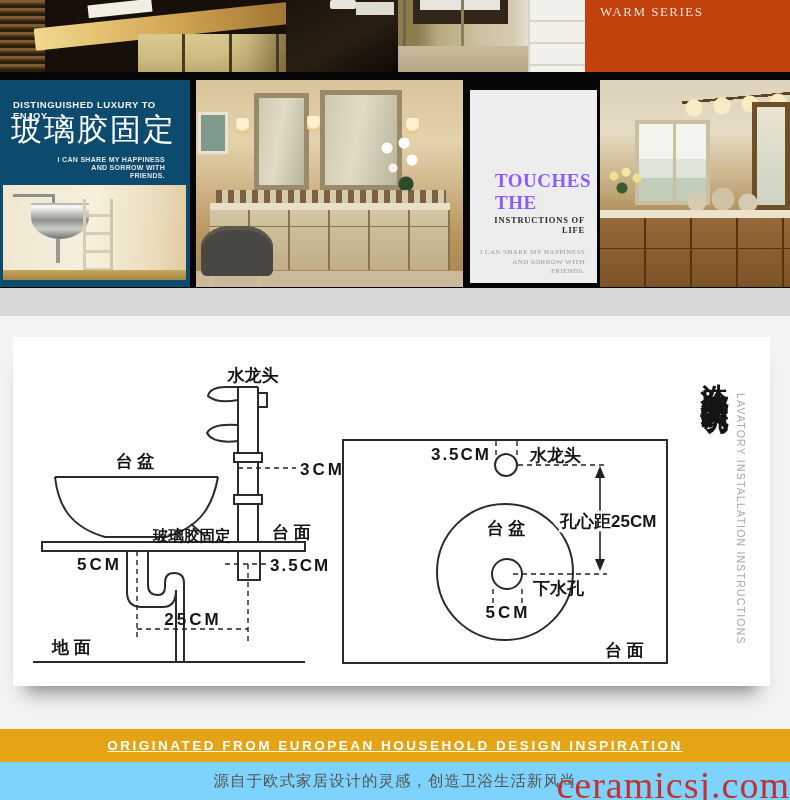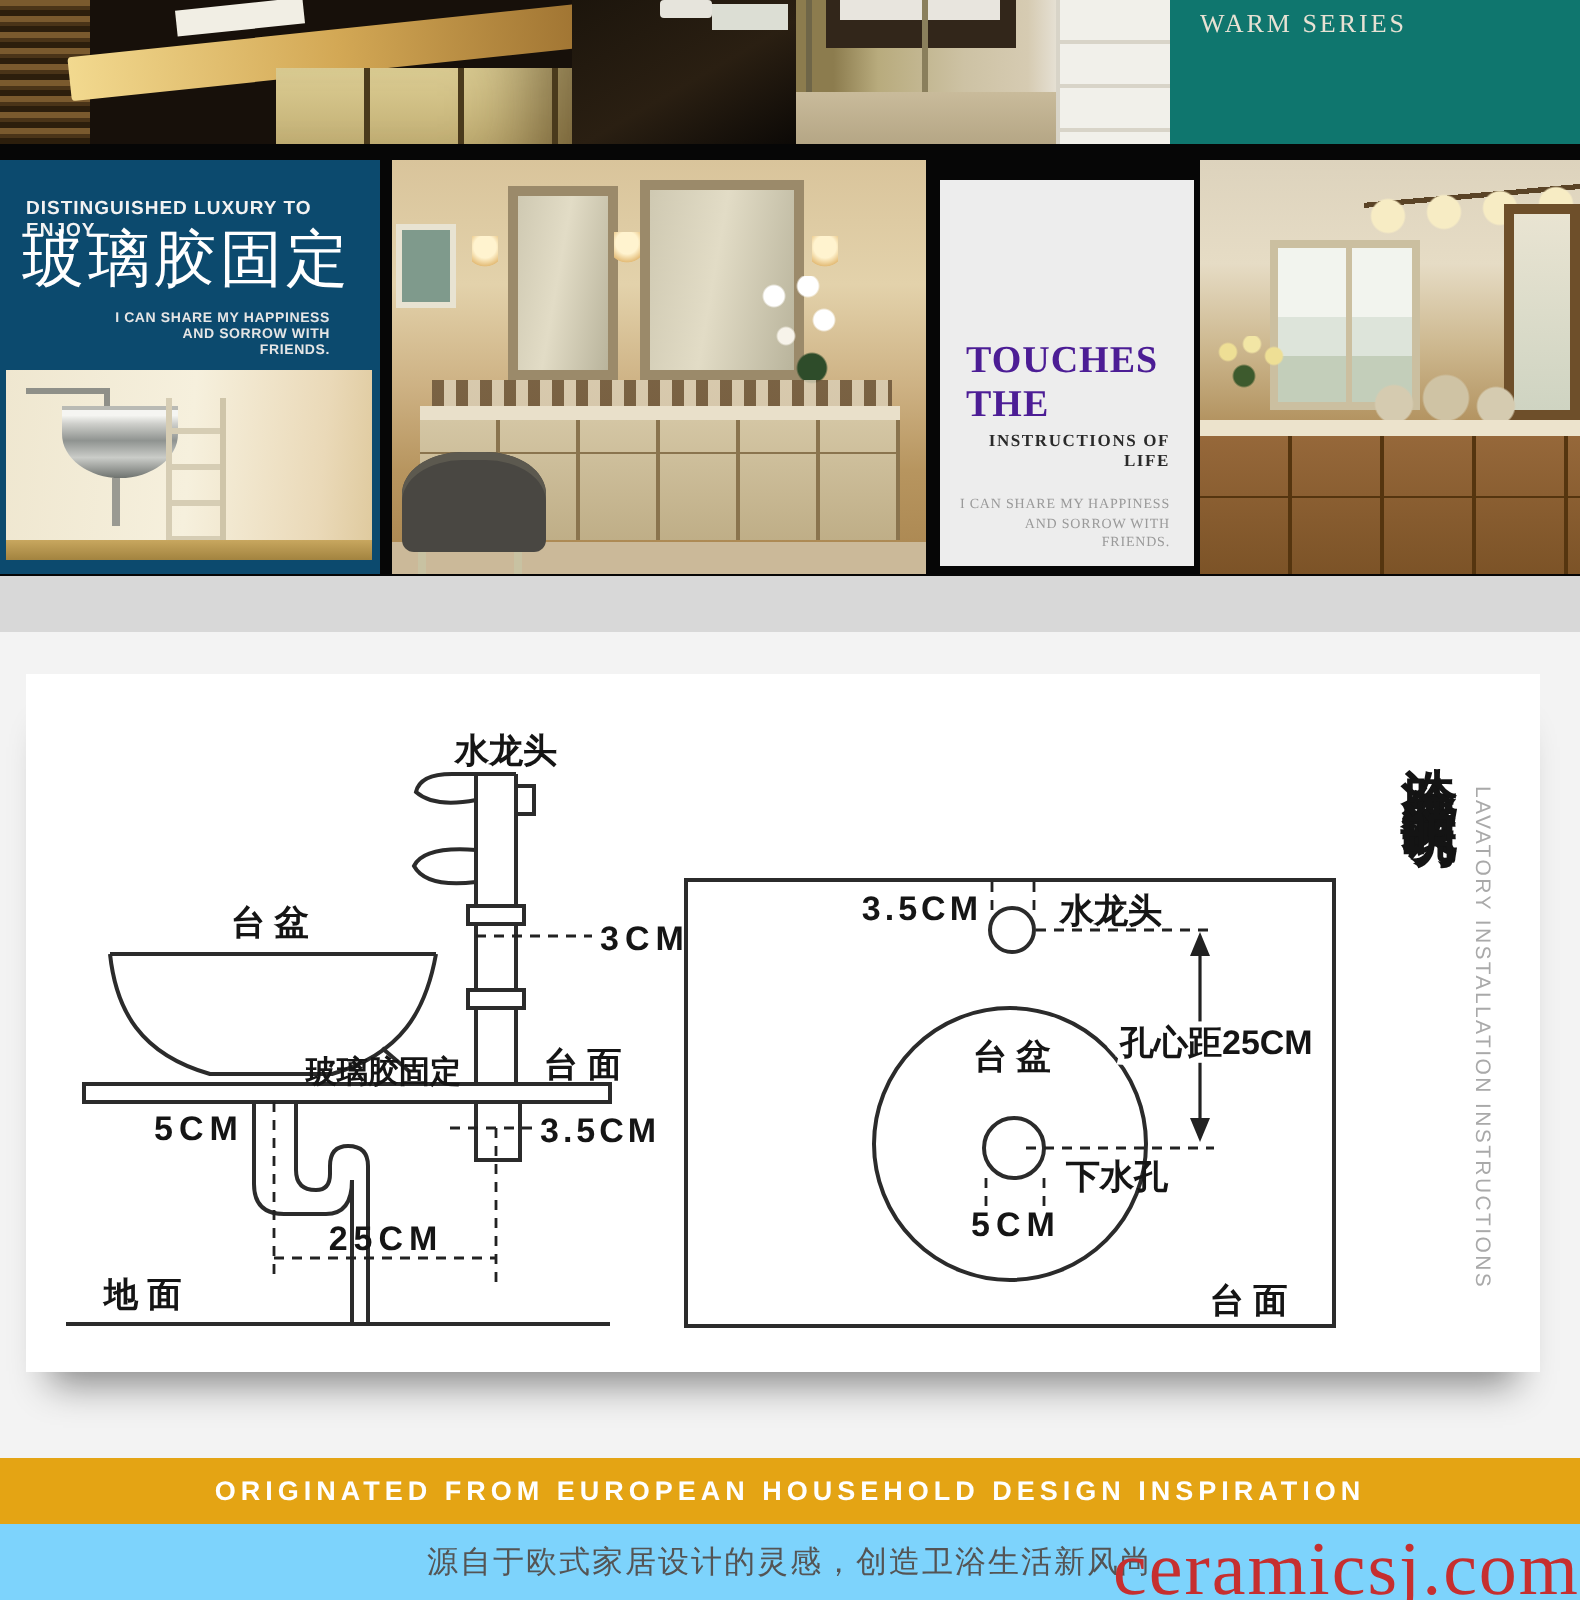--- a/index.html
+++ b/index.html
@@ -34,21 +34,21 @@
   .ph2 .bed{position:absolute;left:22px;top:0;width:80px;height:10px;background:#e8e5de;}
   .ph2 .glass{position:absolute;left:5px;top:0;width:3px;height:72px;background:#6f6648;box-shadow:58px 0 0 #8a7f5c;}
   .ph2 .floor{position:absolute;left:0;bottom:0;width:132px;height:26px;
     background:linear-gradient(180deg,#c9bb9b,#b5a685);}
   .ph2 .cab{position:absolute;right:0;top:0;width:57px;height:72px;background:#f1f0ea;}
   .ph2 .cab::before{content:"";position:absolute;inset:0;
     background:repeating-linear-gradient(180deg,transparent 0 20px,#d8d4c8 20px 22px),
                linear-gradient(90deg,#d8d4c8 0 2px,transparent 2px);}
 
   
-  .warm-panel{position:absolute;left:585px;top:0;width:205px;height:72px;background:#0f766e;}
+  .warm-panel{position:absolute;left:585px;top:0;width:205px;height:72px;background:#c2410c;}
   .warm-panel span{display:block;padding:4px 0 0 15px;font-family:"Liberation Serif",serif;
     font-size:13px;letter-spacing:1.5px;color:#e7e1d3;}
 
   
   .lux{position:absolute;left:0;top:80px;width:190px;height:207px;background:#0c4a6e;}
   .lux-eyebrow{position:absolute;left:13px;top:19px;font-size:9.5px;font-weight:700;
     letter-spacing:.5px;color:#f2f2f2;}
   .lux-title{position:absolute;left:11px;top:29px;font-size:31px;font-weight:300;
     letter-spacing:2px;color:#ffffff;}
   .lux-cap{position:absolute;left:13px;top:76px;width:152px;text-align:right;
@@ -94,21 +94,21 @@
   .orchid{position:absolute;left:182px;top:58px;width:42px;height:58px;
     background:radial-gradient(circle 5px at 9px 10px,#fff 0 5px,rgba(0,0,0,0) 6px),
       radial-gradient(circle 5px at 26px 5px,#fff 0 5px,rgba(0,0,0,0) 6px),
       radial-gradient(circle 5px at 34px 22px,#fff 0 5px,rgba(0,0,0,0) 6px),
       radial-gradient(circle 4px at 15px 30px,#f7f3ea 0 4px,rgba(0,0,0,0) 5px),
       radial-gradient(circle 7px at 28px 46px,#2e4c2a 0 7px,rgba(0,0,0,0) 8px);}
 
   
   .touches{position:absolute;left:470px;top:90px;width:127px;height:193px;background:#ededed;}
   .t-title{margin-top:80px;padding-left:13px;font-family:"Liberation Serif",serif;
-    font-size:19px;font-weight:600;letter-spacing:.5px;color:#4c1d95;}
+    font-size:19px;font-weight:600;letter-spacing:.5px;color:#8b5cf6;margin-left:12px;}
   .t-sub{margin-top:1px;padding-right:12px;text-align:right;font-family:"Liberation Serif",serif;
     font-size:8.5px;font-weight:600;letter-spacing:.8px;color:#2a2a2a;}
   .t-cap{margin-top:13px;padding-right:12px;text-align:right;font-family:"Liberation Serif",serif;
     font-size:7px;line-height:9.5px;letter-spacing:.4px;color:#9a9a9a;}
 
   
   .phright{left:600px;top:80px;width:190px;height:207px;
     background:linear-gradient(180deg,#ddd3bd 0,#e6dcc5 25%,#cdb88f 45%,#a9854f 70%,#8a6132 100%);}
   .pr-window{position:absolute;left:35px;top:40px;width:75px;height:85px;border:4px solid #cbbfa0;
     background:linear-gradient(180deg,#f2f4ee 0 45%,#dde4da 45% 70%,#c3ceba 70%);}
@@ -159,21 +159,21 @@
   .arrowline{stroke:#222;stroke-width:1.6;fill:none;}
   .ah{fill:#222;stroke:none;}
   .lb{font:600 17px "Liberation Sans",sans-serif;fill:#151515;}
   .lb-sm{font:600 15.5px "Liberation Sans",sans-serif;fill:#151515;}
   .ls2{letter-spacing:2px;}
   .ls3{letter-spacing:3px;}
   .halo{paint-order:stroke;stroke:#ffffff;stroke-width:6px;}
 
   
   .banner{position:absolute;left:0;top:729px;width:790px;height:33px;background:#e4a414;
-    color:#ffffff;text-align:center;line-height:33px;font-size:13.5px;font-weight:700;letter-spacing:2.5px;}
+    color:#ffffff;text-align:center;line-height:33px;font-size:13.5px;font-weight:700;letter-spacing:2.5px;text-decoration:underline;}
   .footer-strip{position:absolute;left:0;top:762px;width:790px;height:38px;background:#7dd3fc;}
   .tagline{padding-top:9px;text-align:center;font-size:15.5px;color:#545454;letter-spacing:1px;}
   .watermark{position:absolute;right:0;bottom:-4px;font-family:"Liberation Serif",serif;
     font-size:38px;color:#c62f2f;letter-spacing:1px;line-height:1;}
 </style>
 </head>
 <body>
 
 <div id="page">
 

